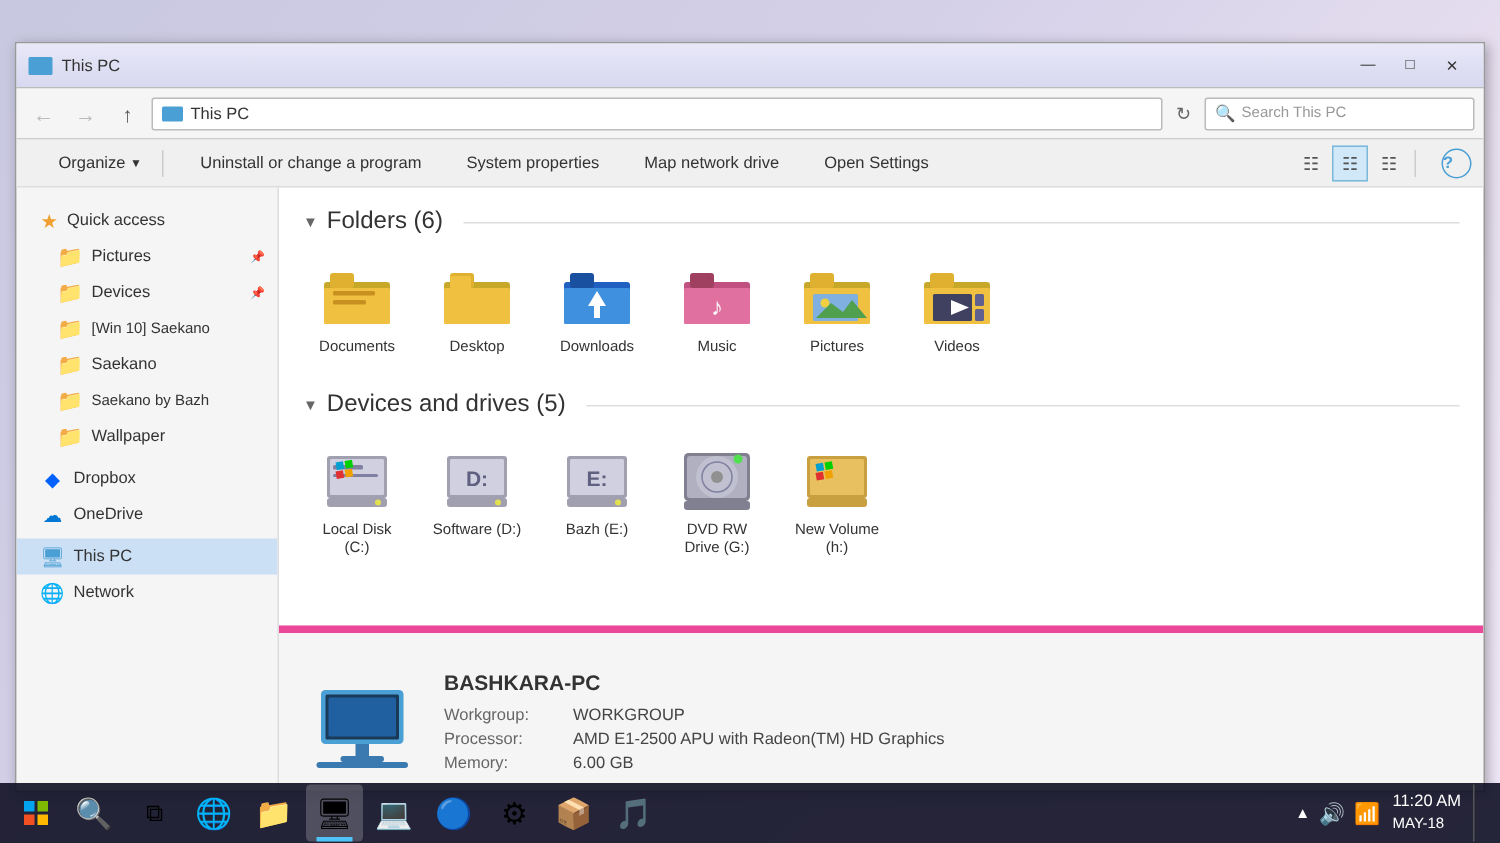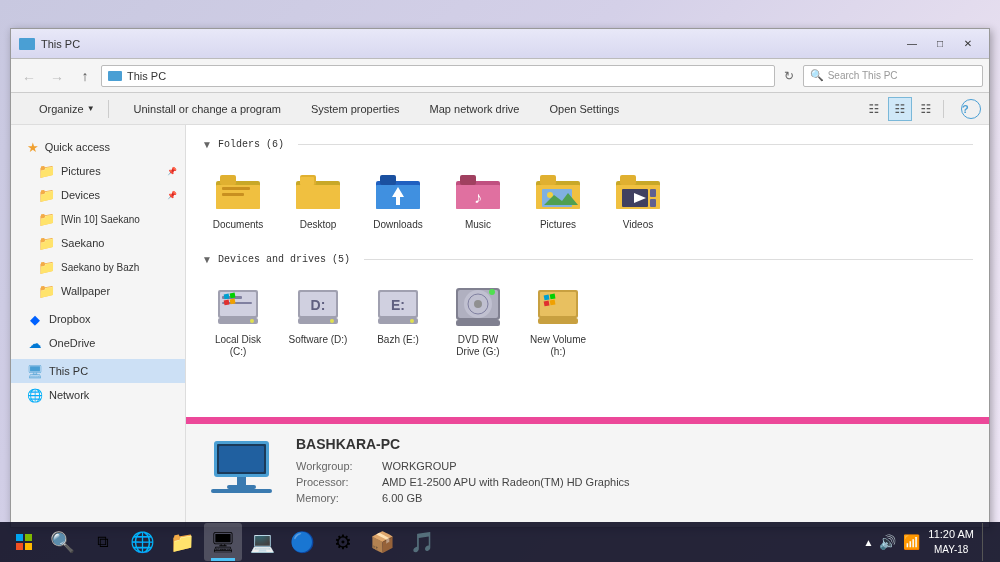--- a/index.html
+++ b/index.html
@@ -133,43 +133,43 @@
       background: white;
     }
 
     
     .section-header {
       display: flex; align-items: center; gap: 6px;
       margin: 6px 0 10px 0; font-size: 12px; color: #555;
       cursor: pointer;
     }
     .section-header .chevron { font-size: 10px; color: #666; }
-    .section-title { font-size: 10px; color: #333; font-family: Liberation Mono, monospace; }
+    .section-title { font-size: 16px; color: #333; }
     .divider { flex: 1; height: 1px; background: #ddd; margin-left: 8px; }
 
     
     .file-grid {
       display: flex; flex-wrap: wrap; gap: 8px;
       margin-bottom: 16px;
     }
     .file-item {
       display: flex; flex-direction: column; align-items: center;
       width: 72px; padding: 6px 4px;
       cursor: pointer; border-radius: 3px;
       border: 1px solid transparent;
     }
     .file-item .file-icon { width: 48px; height: 48px; display: flex; align-items: center; justify-content: center; margin-bottom: 4px; }
     .file-item .file-name { font-size: 10px; color: #333; text-align: center; line-height: 1.2; word-break: break-word; }
 
     
     .bottom-panel {
       height: 110px; min-height: 110px;
       background: #f5f5f5;
-      border-top: 7px solid #ec4899;
-      display: flex; align-items: flex-start;
+      border-top: 5px solid #ec4899;
+      display: flex; align-items: flex-end;
       padding: 12px 20px; gap: 20px;
     }
     .pc-icon-large {
       width: 70px; height: 60px;
       display: flex; align-items: center; justify-content: center;
     }
     .pc-info { display: flex; flex-direction: column; gap: 4px; }
     .pc-name { font-size: 14px; font-weight: 600; color: #333; margin-bottom: 4px; }
     .info-row { display: flex; gap: 6px; font-size: 11px; color: #444; }
     .info-label { color: #666; width: 80px; }
@@ -197,21 +197,21 @@
     .taskbar-item.active::after {
       content: ''; position: absolute; bottom: 0; left: 50%; transform: translateX(-50%);
       width: 24px; height: 3px; background: #4fc3f7;
     }
     .taskbar-icon { font-size: 20px; }
     .taskbar-right {
       display: flex; align-items: center; gap: 8px;
       padding: 0 8px; color: white; font-size: 10px;
     }
     .sys-icons { display: flex; gap: 6px; align-items: center; color: white; font-size: 14px; }
-    .clock { text-align: center; line-height: 1.4; }
+    .clock { text-align: left; line-height: 1.4; }
     .clock-time { font-size: 11px; }
     .clock-date { font-size: 10px; }
 
     
     .anime-text {
       position: absolute;
       bottom: 60px; right: 10px;
       font-size: 18px; color: #1a1a1a;
       font-weight: bold;
       letter-spacing: 2px;

